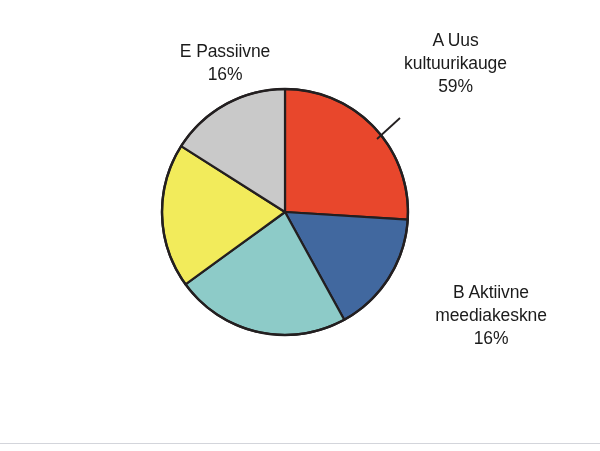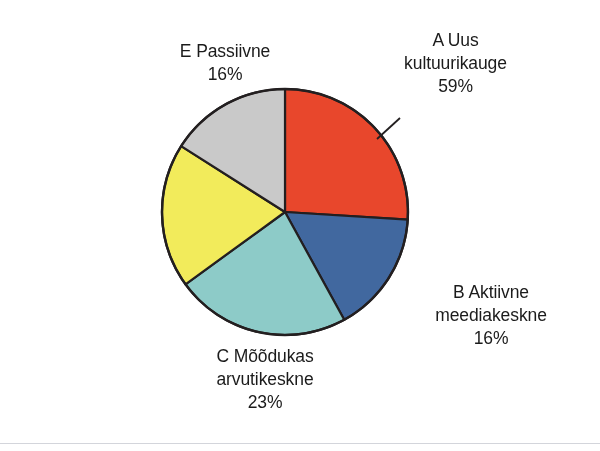--- a/index.html
+++ b/index.html
@@ -92,25 +92,20 @@
       <span class="lbl-line">kultuurikauge</span>
       <span class="lbl-line">59%</span>
     </div>
 
     <div class="pie-label lbl-b">
       <span class="lbl-line">B Aktiivne</span>
       <span class="lbl-line">meediakeskne</span>
       <span class="lbl-line">16%</span>
     </div>
 
-    <div class="pie-label lbl-c">
-      <span class="lbl-line">C Mõõdukas</span>
-      <span class="lbl-line">arvutikeskne</span>
-      <span class="lbl-line">23%</span>
-    </div>
 
     <div class="pie-label lbl-d">
     </div>
 
     <div class="pie-label lbl-e">
       <span class="lbl-line">E Passiivne</span>
       <span class="lbl-line">16%</span>
     </div>
 
   </div>

